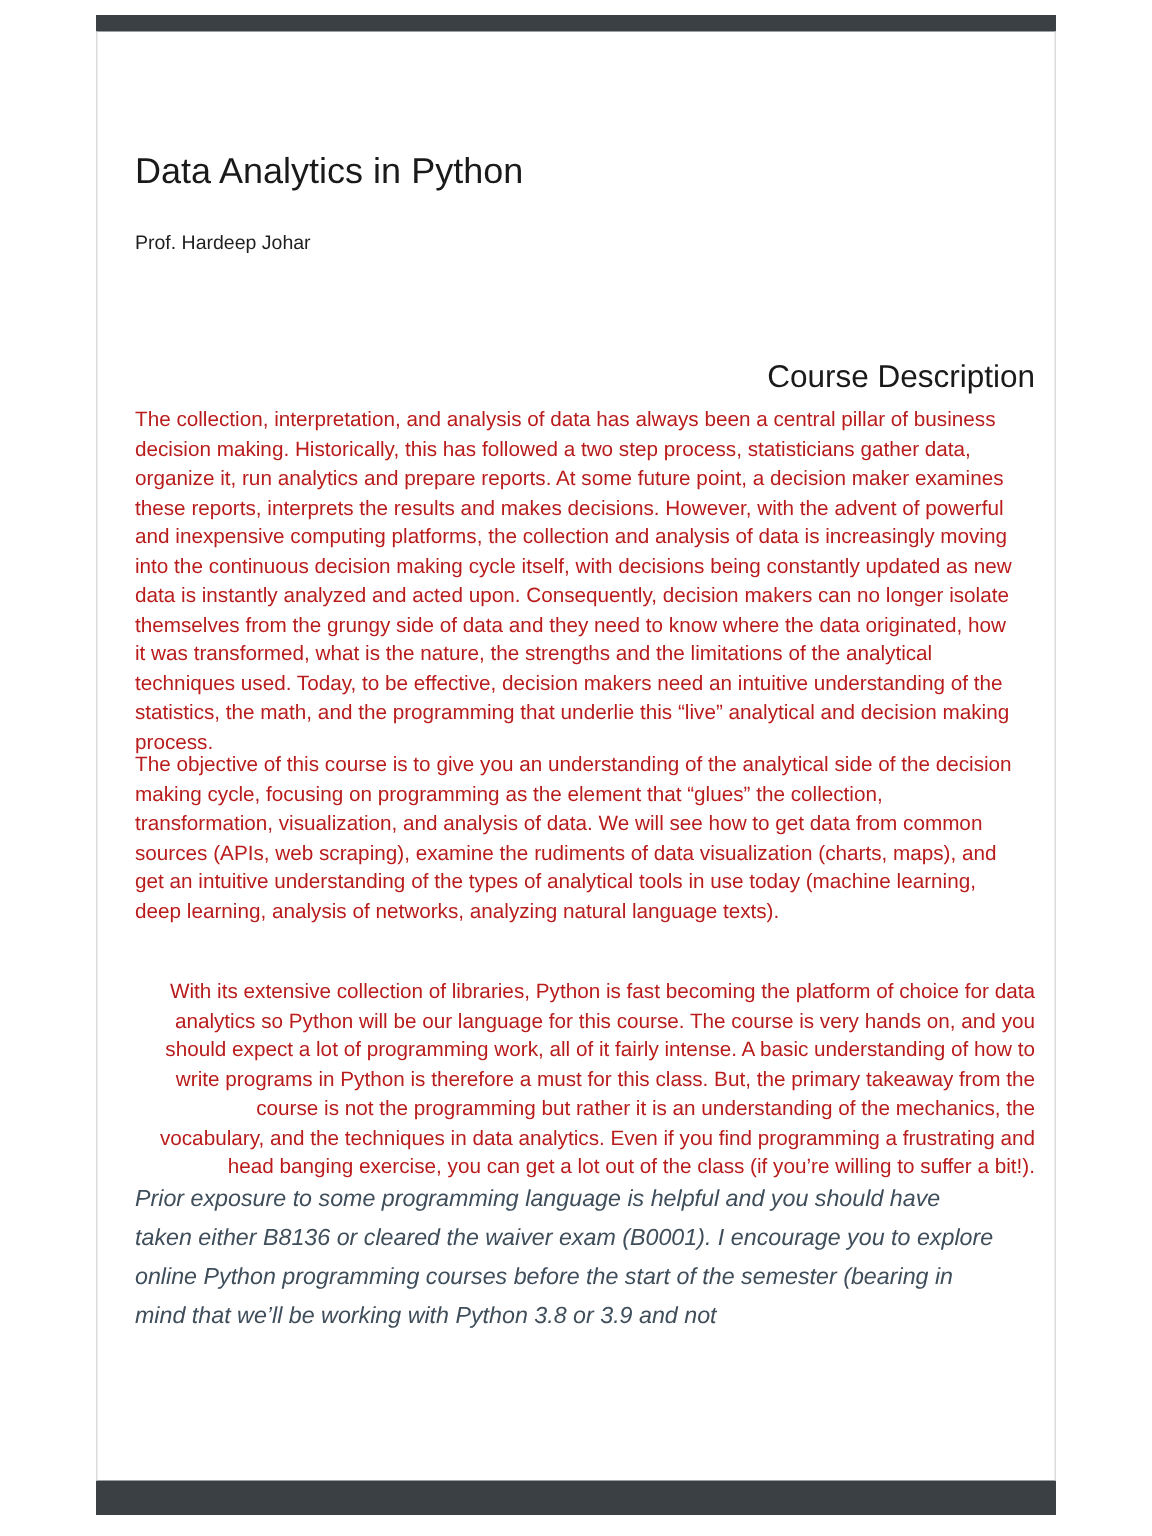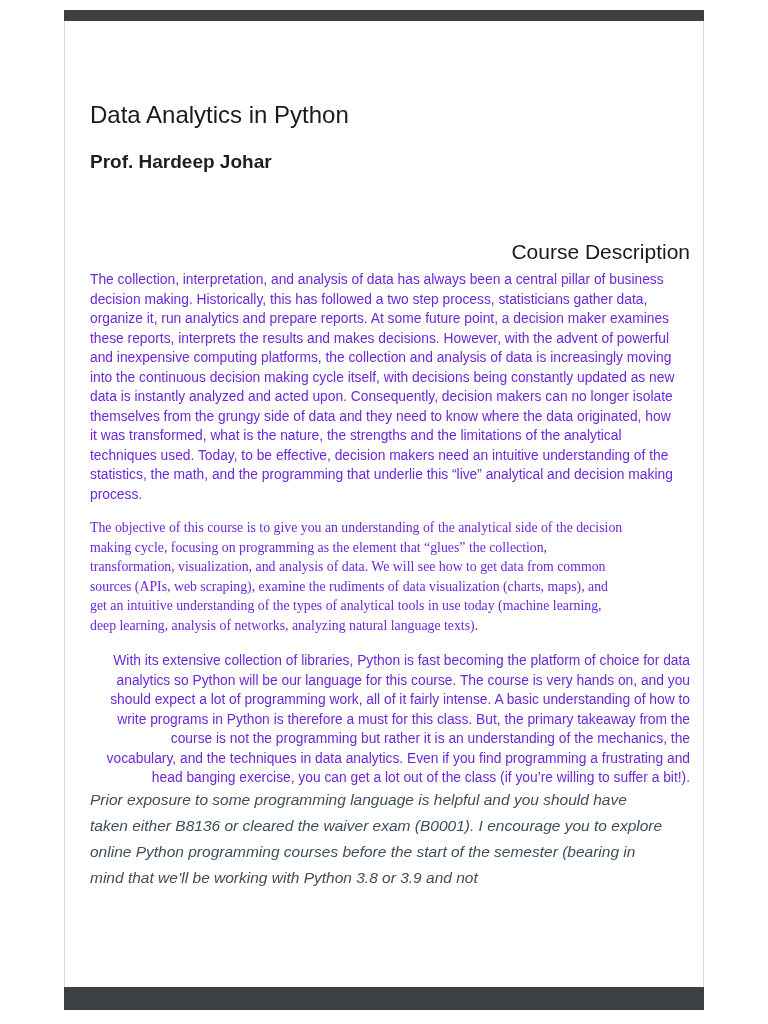--- a/index.html
+++ b/index.html
@@ -44,46 +44,45 @@
     font-weight: 400;
   }
   .doc-title {
     top: 100px;
     font-size: 24px;
     line-height: 30px;
     color: #1a1a1a;
   }
   .doc-author {
     top: 149px;
-    font-size: 19px;
+    font-size: 13px;
     line-height: 26px;
     color: #1f1f1f;
-    font-weight: bold;
   }
   .doc-email {
     top: 191px;
     font-size: 13px;
     line-height: 18px;
     color: #222222;
   }
   .section-heading {
     font-size: 21px;
     line-height: 28px;
     color: #1a1a1a;
   }
   .heading-course { top: 238px; text-align: right; }
   .heading-prereq { top: 791px; }
   .body-para {
     font-size: 13.8px;
     line-height: 19.5px;
     white-space: pre-line;
-    color: #6d28d9;
+    color: #b91c1c;
   }
   .para-1 { top: 270px; }
-  .para-2 { top: 518px; font-family: Liberation Serif, serif; }
+  .para-2 { top: 500px; }
   .para-3 { top: 651px; text-align: right; }
   .prereq-para {
     top: 787px;
     font-size: 15.5px;
     line-height: 26px;
     white-space: pre-line;
     color: #3f4e5a;
     font-style: italic;
   }
 </style>

